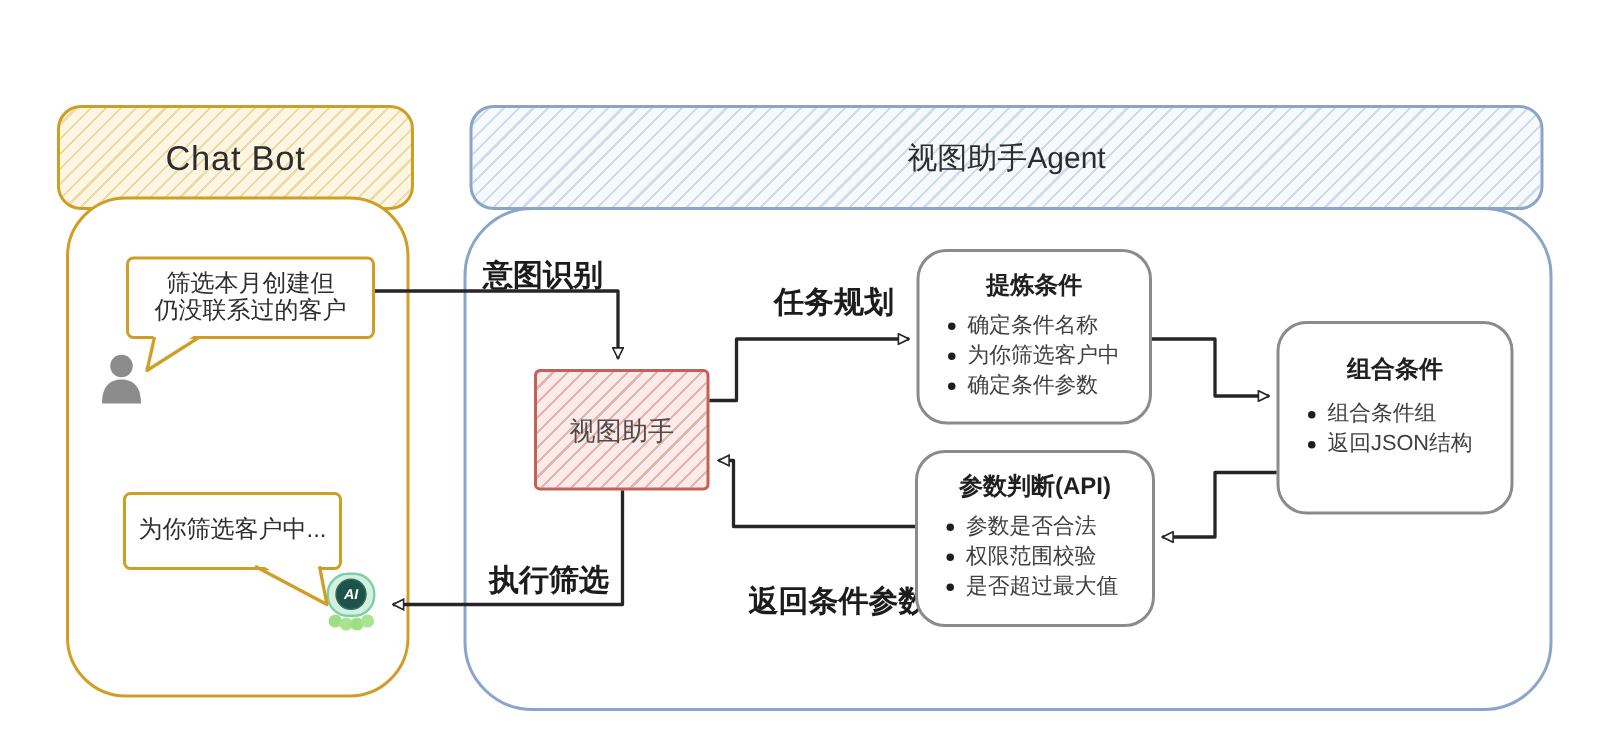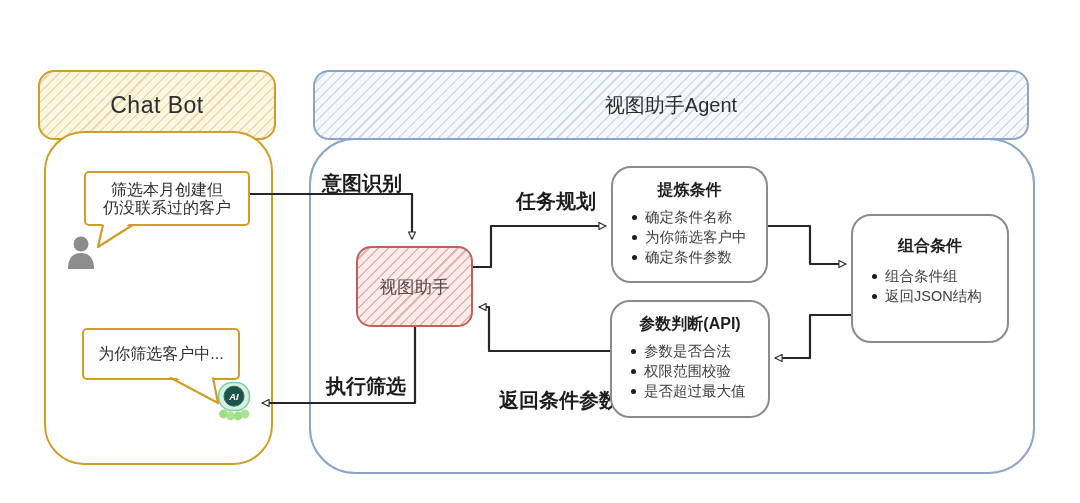--- a/index.html
+++ b/index.html
@@ -29,33 +29,33 @@
   .panel-chat{left:44px;top:131px;width:229px;height:334px;border:2.5px solid #d09e24;border-radius:40px;}
   .panel-agent{left:309px;top:138px;width:726px;height:336px;border:2px solid #8aa5c9;border-radius:46px;}
 
   
   .bubble{
     background:#fff;border:2px solid #d09e24;border-radius:5px;
     display:flex;flex-direction:column;align-items:center;justify-content:center;
     font-size:16px;line-height:18px;color:#2e2e2e;text-align:left;z-index:3;
   }
   .bubble-user{left:84px;top:171px;width:166px;height:55px;}
-  .bubble-bot{left:82px;top:328px;width:158px;height:52px;}
+  .bubble-bot{left:82px;top:328px;width:146px;height:52px;}
 
   
   .edge-label{font-weight:700;font-size:20px;color:#1c1c1c;white-space:nowrap;z-index:3;}
   .lbl-intent{left:322px;top:170px;}
   .lbl-plan{left:516px;top:188px;}
   .lbl-return{left:499px;top:387px;text-align:center;}
   .lbl-exec{left:326px;top:373px;}
 
   
   .assistant{
     left:356px;top:246px;width:117px;height:81px;
-    border:2.5px solid #c2605a;border-radius:15px;
+    border:2.5px solid #c2605a;border-radius:4px;
     display:flex;align-items:center;justify-content:center;
     font-size:17.5px;color:#514b4a;z-index:3;
     background:repeating-linear-gradient(135deg, rgba(212,124,117,.5) 0 1.5px, rgba(212,124,117,0) 1.5px 7px) #fbebe9;
   }
 
   
   .node{background:#fff;border:2px solid #8b8b8b;border-radius:20px;z-index:3;}
   .node-title{text-align:center;font-weight:700;font-size:16px;color:#1f1f1f;margin-top:12px;}
   .node ul{margin:8px 0 0;padding:0 0 0 32px;list-style:none;}
   .node li{font-size:14.5px;color:#404040;line-height:17px;margin-bottom:3px;position:relative;}

